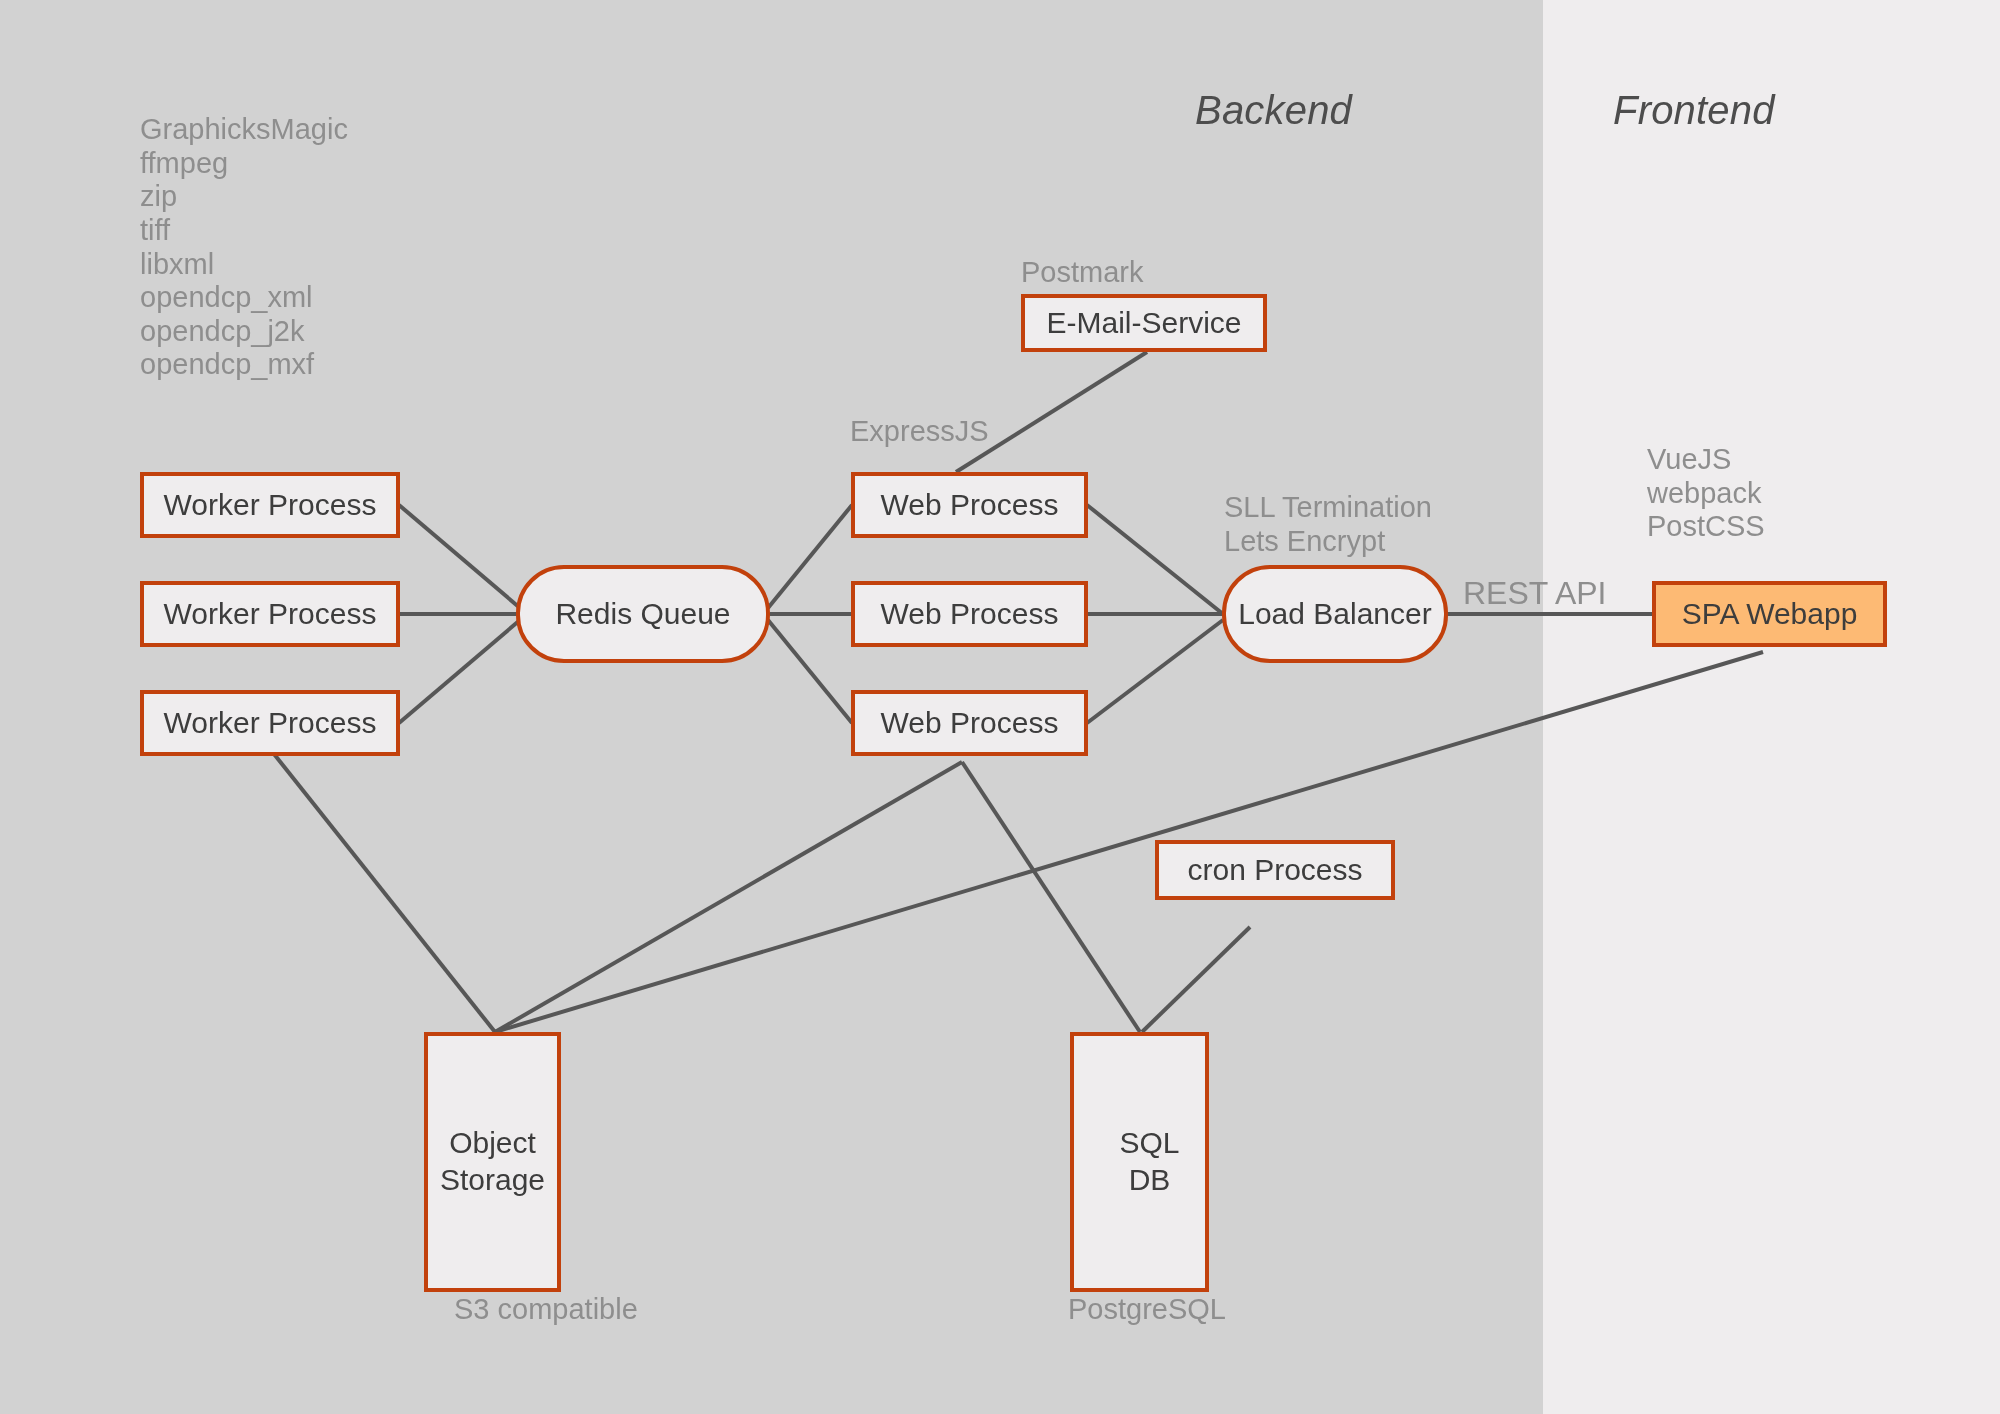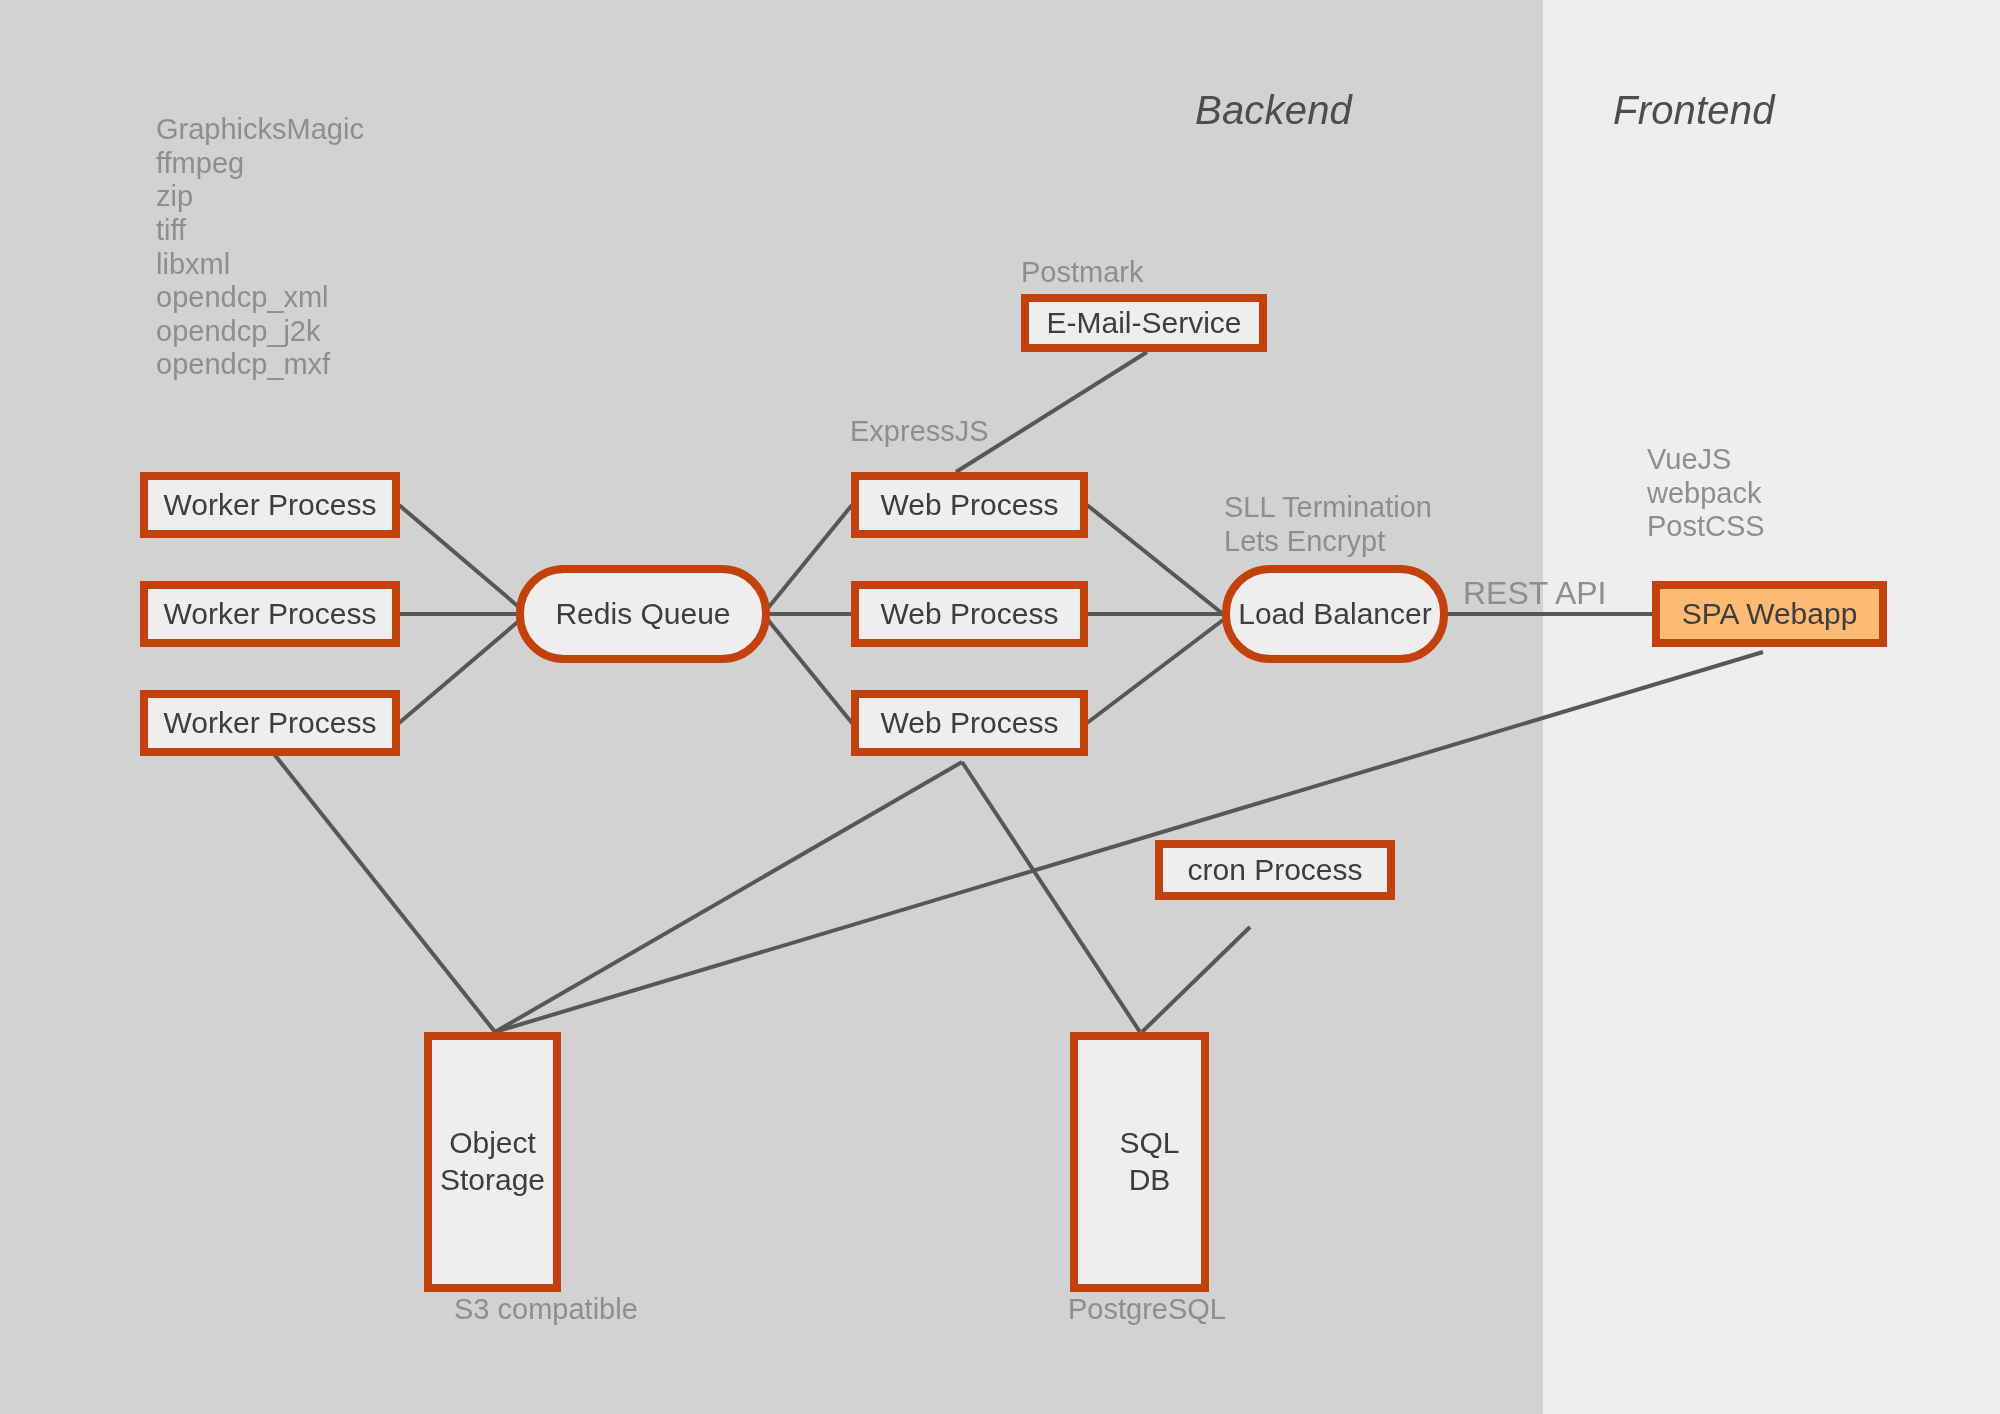--- a/index.html
+++ b/index.html
@@ -49,21 +49,21 @@
     width: 2000px;
     height: 1414px;
     pointer-events: none;
   }
   #edges line { stroke: #575757; stroke-width: 4; }
 
   
   .node {
     position: absolute;
     box-sizing: border-box;
-    border: 8px solid #c2410c;
+    border: 4px solid #c2410c;
     background: #efedee;
     color: #3d3d3d;
     font-size: 30px;
     display: flex;
     align-items: center;
     justify-content: center;
     text-align: center;
     line-height: 1.22;
     white-space: pre-line;
   }
@@ -112,21 +112,21 @@
     <line x1="962" y1="762" x2="495" y2="1032"></line>
     <line x1="962" y1="762" x2="1140" y2="1032"></line>
 
     <line x1="1250" y1="927" x2="1142" y2="1032"></line>
 
     <line x1="1447" y1="614" x2="1653" y2="614"></line>
 
     <line x1="1763" y1="652" x2="495" y2="1032"></line>
   </svg>
 
-  <div class="annot" style="left:140px; top:113px;margin-left:16px;">GraphicksMagic
+  <div class="annot" style="left:140px; top:113px;">GraphicksMagic
 ffmpeg
 zip
 tiff
 libxml
 opendcp_xml
 opendcp_j2k
 opendcp_mxf</div>
 
   <div class="annot" style="left:1021px; top:256px;">Postmark</div>
 

